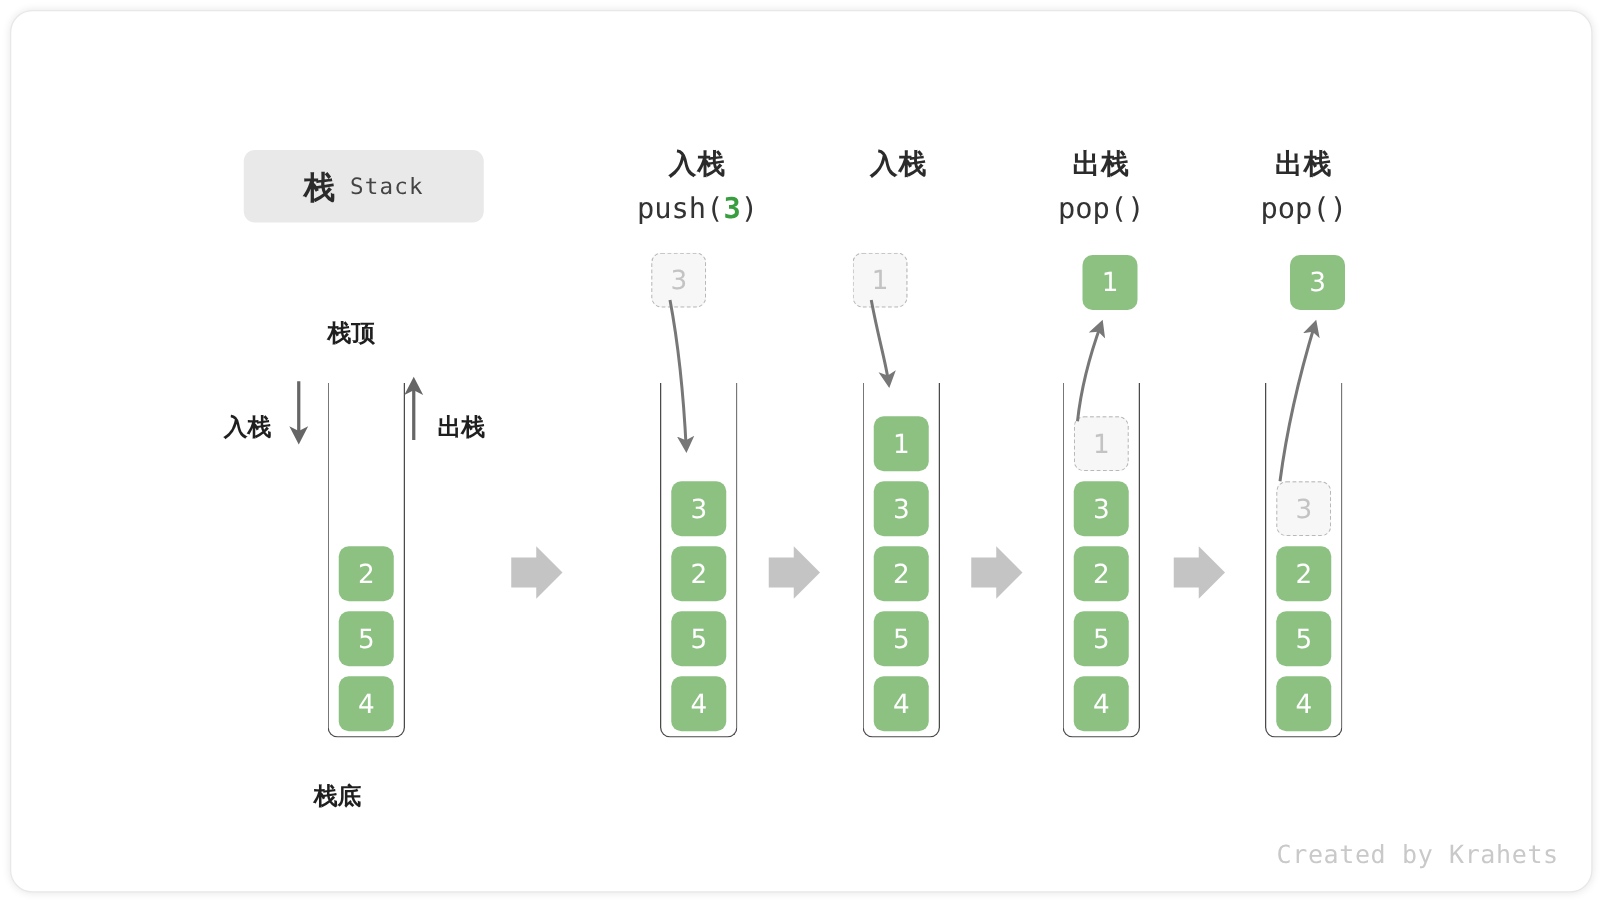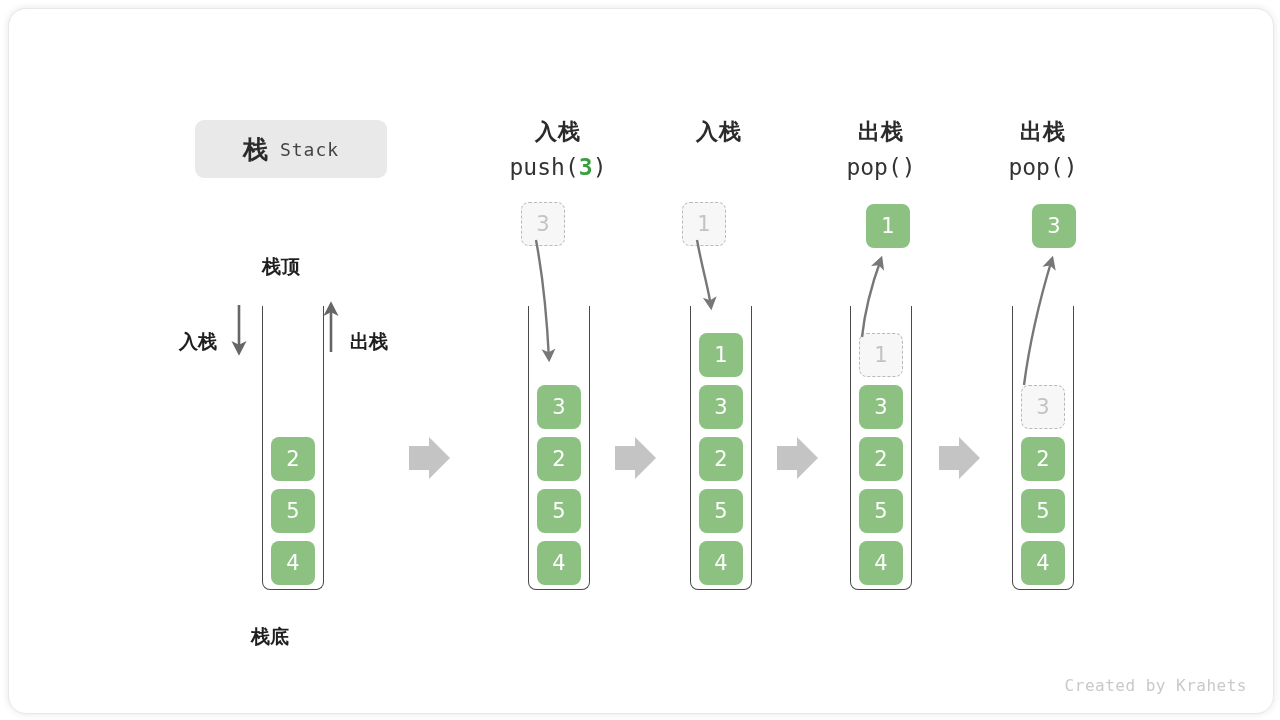--- a/index.html
+++ b/index.html
@@ -124,21 +124,21 @@
   svg.overlay {
     position: absolute; left: 0; top: 0;
     width: 1264px; height: 704px;
     pointer-events: none;
   }
 
   
   #footer {
     position: absolute;
     right: 26px; bottom: 18px;
-    font-size: 16px;
+    font-size: 20px;
     color: #c9c9c9;
     font-family: "DejaVu Sans Mono", "Liberation Mono", monospace;
     letter-spacing: 0.5px;
     margin-left: 36px;
   }
 </style>
 </head>
 <body>
 
 <div id="canvas">

